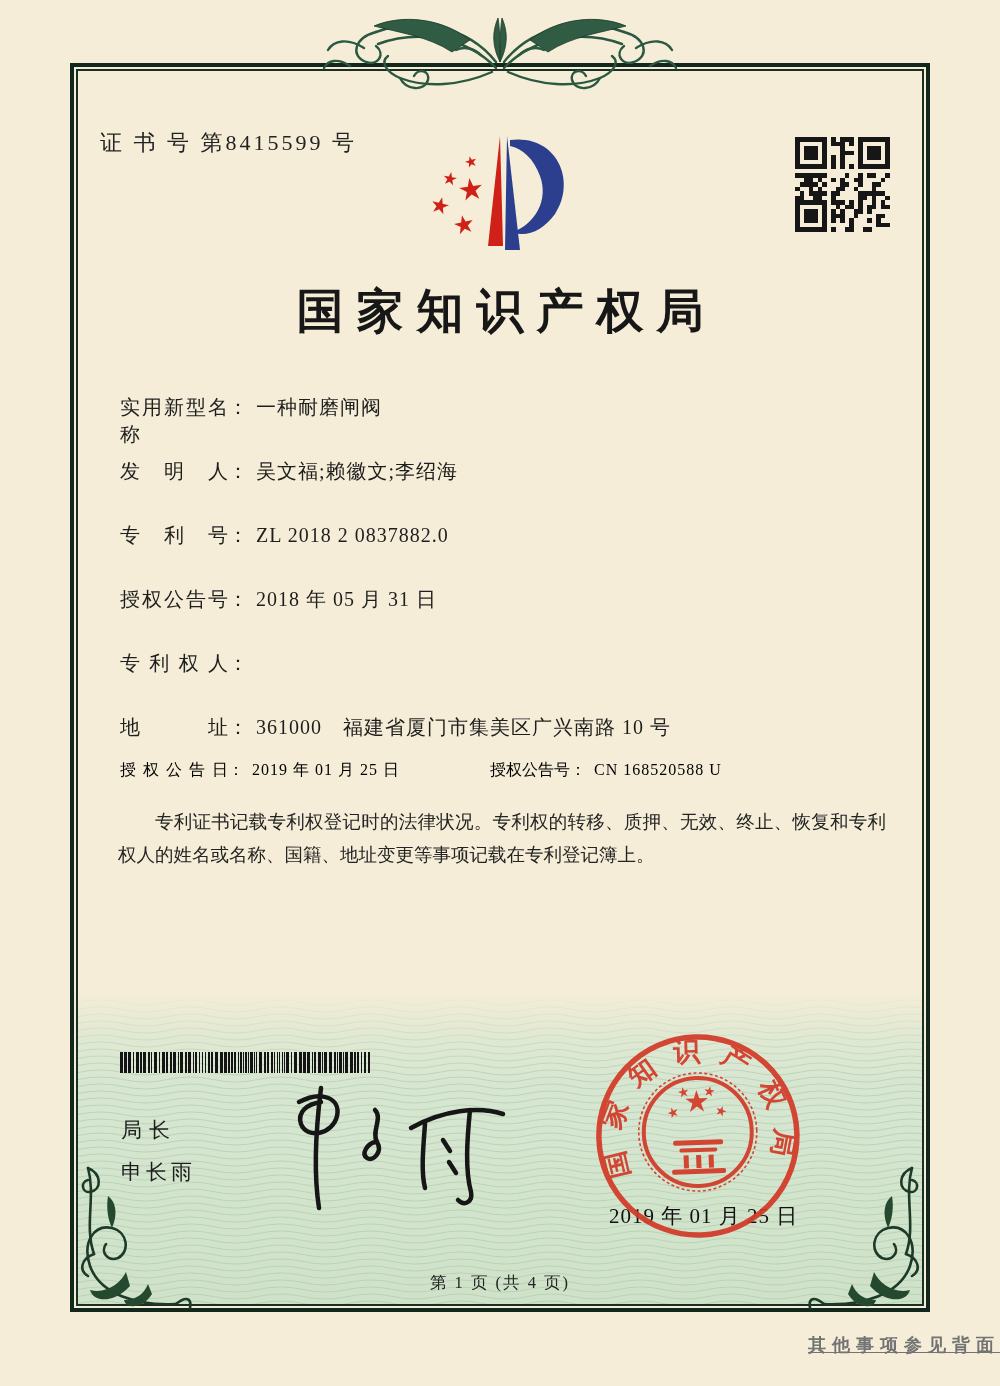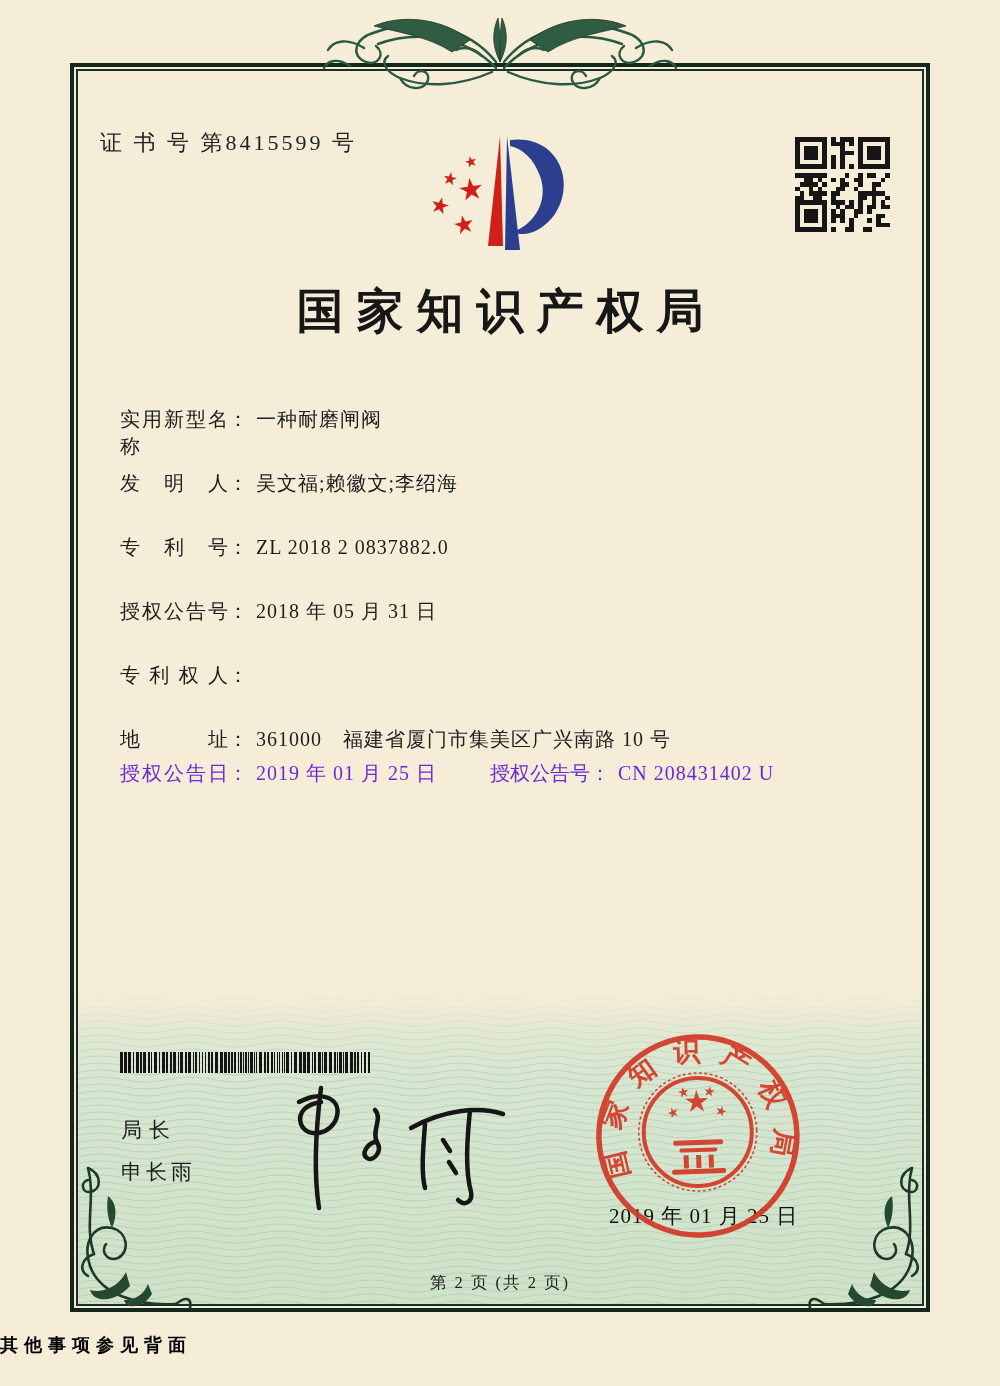--- a/index.html
+++ b/index.html
@@ -23,27 +23,27 @@
     letter-spacing:3px;}
 
   .logo{position:absolute;left:425px;top:126px;width:160px;height:128px;}
   .qr{position:absolute;left:795px;top:137px;width:95px;height:95px;
     display:grid;grid-template-columns:repeat(21,1fr);grid-template-rows:repeat(21,1fr);}
   .qr i{background:#161616;}
 
   .title{position:absolute;left:0;right:0;top:280px;text-align:center;
     font-size:47px;font-weight:bold;color:#171717;letter-spacing:13px;padding-left:13px;}
 
-  .fields{position:absolute;left:120px;top:394px;width:770px;font-size:20px;color:#1e1e1e;margin-top:12px;}
+  .fields{position:absolute;left:120px;top:394px;width:770px;font-size:20px;color:#1e1e1e;}
   .field-row{display:flex;align-items:baseline;height:64px;}
   .f-label{width:108px;text-align:justify;text-align-last:justify;text-justify:inter-character;flex:none;}
   .f-colon{flex:none;margin-right:8px;}
   .f-value{letter-spacing:1px;}
 
-  .grant{position:absolute;left:120px;top:760px;width:770px;font-size:20px;color:#6d28d9;}
+  .grant{position:absolute;left:120px;top:760px;width:770px;font-size:16px;color:#000000;}
   .grant .pair{display:flex;align-items:baseline;}
   .grant .pair.right{position:absolute;left:370px;top:0;}
 
   .body-text{position:absolute;left:118px;top:806px;width:768px;font-size:18.5px;
     line-height:1.79;color:#242424;text-align:justify;}
   .body-text p{margin:0;text-indent:2em;}
 
   .barcode{position:absolute;left:120px;top:1052px;width:258px;height:21px;display:flex;}
   .barcode i{display:block;height:100%;background:#141414;flex:none;}
 
@@ -51,22 +51,22 @@
   .director-name{position:absolute;left:121px;top:1158px;font-size:21px;color:#1d1d1d;letter-spacing:4px;}
   .signature{position:absolute;left:263px;top:1080px;width:258px;height:142px;}
 
   .seal-date{position:absolute;left:609px;top:1202px;font-size:21px;color:#101010;letter-spacing:1px;z-index:1;}
   .seal{position:absolute;left:589px;top:1028px;width:218px;height:222px;z-index:2;opacity:.93;
     transform:rotate(-2deg);}
   .seal text{font-weight:bold;}
 
   .page-info{position:absolute;left:0;right:0;top:1272px;text-align:center;
     font-size:16.5px;color:#232323;letter-spacing:2px;}
-  .footer-note{position:absolute;left:0;right:0;top:1333px;text-align:left;
-    font-size:18px;color:#000000;letter-spacing:6px;font-weight:bold;}
+  .footer-note{position:absolute;left:0;right:0;top:1333px;text-align:right;
+    font-size:18px;color:#737373;letter-spacing:6px;font-weight:bold;text-decoration:underline;}
 
   .orn-top{position:absolute;left:322px;top:6px;width:356px;height:112px;}
   .orn{fill:none;stroke:#2b5840;stroke-width:2.4;stroke-linecap:round;}
   .ornf{fill:#2f5c43;stroke:#1d3a28;stroke-width:.8;}
   .corner-fl{position:absolute;width:120px;height:145px;}
   .corner-fl.left{left:72px;top:1166px;}
   .corner-fl.right{left:808px;top:1166px;transform:scaleX(-1);}
   .cf{fill:none;stroke:#1d3a28;stroke-width:2.6;stroke-linecap:round;}
   .cff{fill:#24492f;stroke:none;}
 </style>
@@ -402,25 +402,26 @@
 
   <div class="grant">
     <div class="pair">
       <span class="f-label">授权公告日</span>
         <span class="f-colon">：</span>
         <span class="f-value">2019 年 01 月 25 日</span>
     </div>
     <div class="pair right">
       <span>授权公告号</span>
         <span class="f-colon">：</span>
-        <span class="f-value">CN 208431402 U</span>
+        <span class="f-value">CN 168520588 U</span>
     </div>
   </div>
 
   <div class="body-text">
+    <p>专利证书记载专利权登记时的法律状况。专利权的转移、质押、无效、终止、恢复和专利权人的姓名或名称、国籍、地址变更等事项记载在专利登记簿上。</p>
   </div>
 
   <div class="barcode" id="barcode">
       <i style="width:3px;margin-right:1px"></i>
       <i style="width:3px;margin-right:1px"></i>
       <i style="width:3px;margin-right:2px"></i>
       <i style="width:1px;margin-right:2px"></i>
       <i style="width:3px;margin-right:1px"></i>
       <i style="width:2px;margin-right:1px"></i>
       <i style="width:3px;margin-right:2px"></i>
@@ -527,17 +528,17 @@
         <rect x="84" y="112" width="50" height="5" rx="2"></rect>
         <rect x="90" y="120" width="38" height="4" rx="2"></rect>
         <rect x="94" y="127" width="5" height="13"></rect>
         <rect x="106.5" y="127" width="5" height="13"></rect>
         <rect x="119" y="127" width="5" height="13"></rect>
         <rect x="82" y="141" width="54" height="5" rx="2"></rect>
       </g>
     </g>
   </svg>
 
-  <div class="page-info">第 2 页 (共 2 页)</div>
+  <div class="page-info">第 1 页 (共 4 页)</div>
 
   <div class="footer-note">其他事项参见背面</div>
 
 </div>
 
 </body></html>

